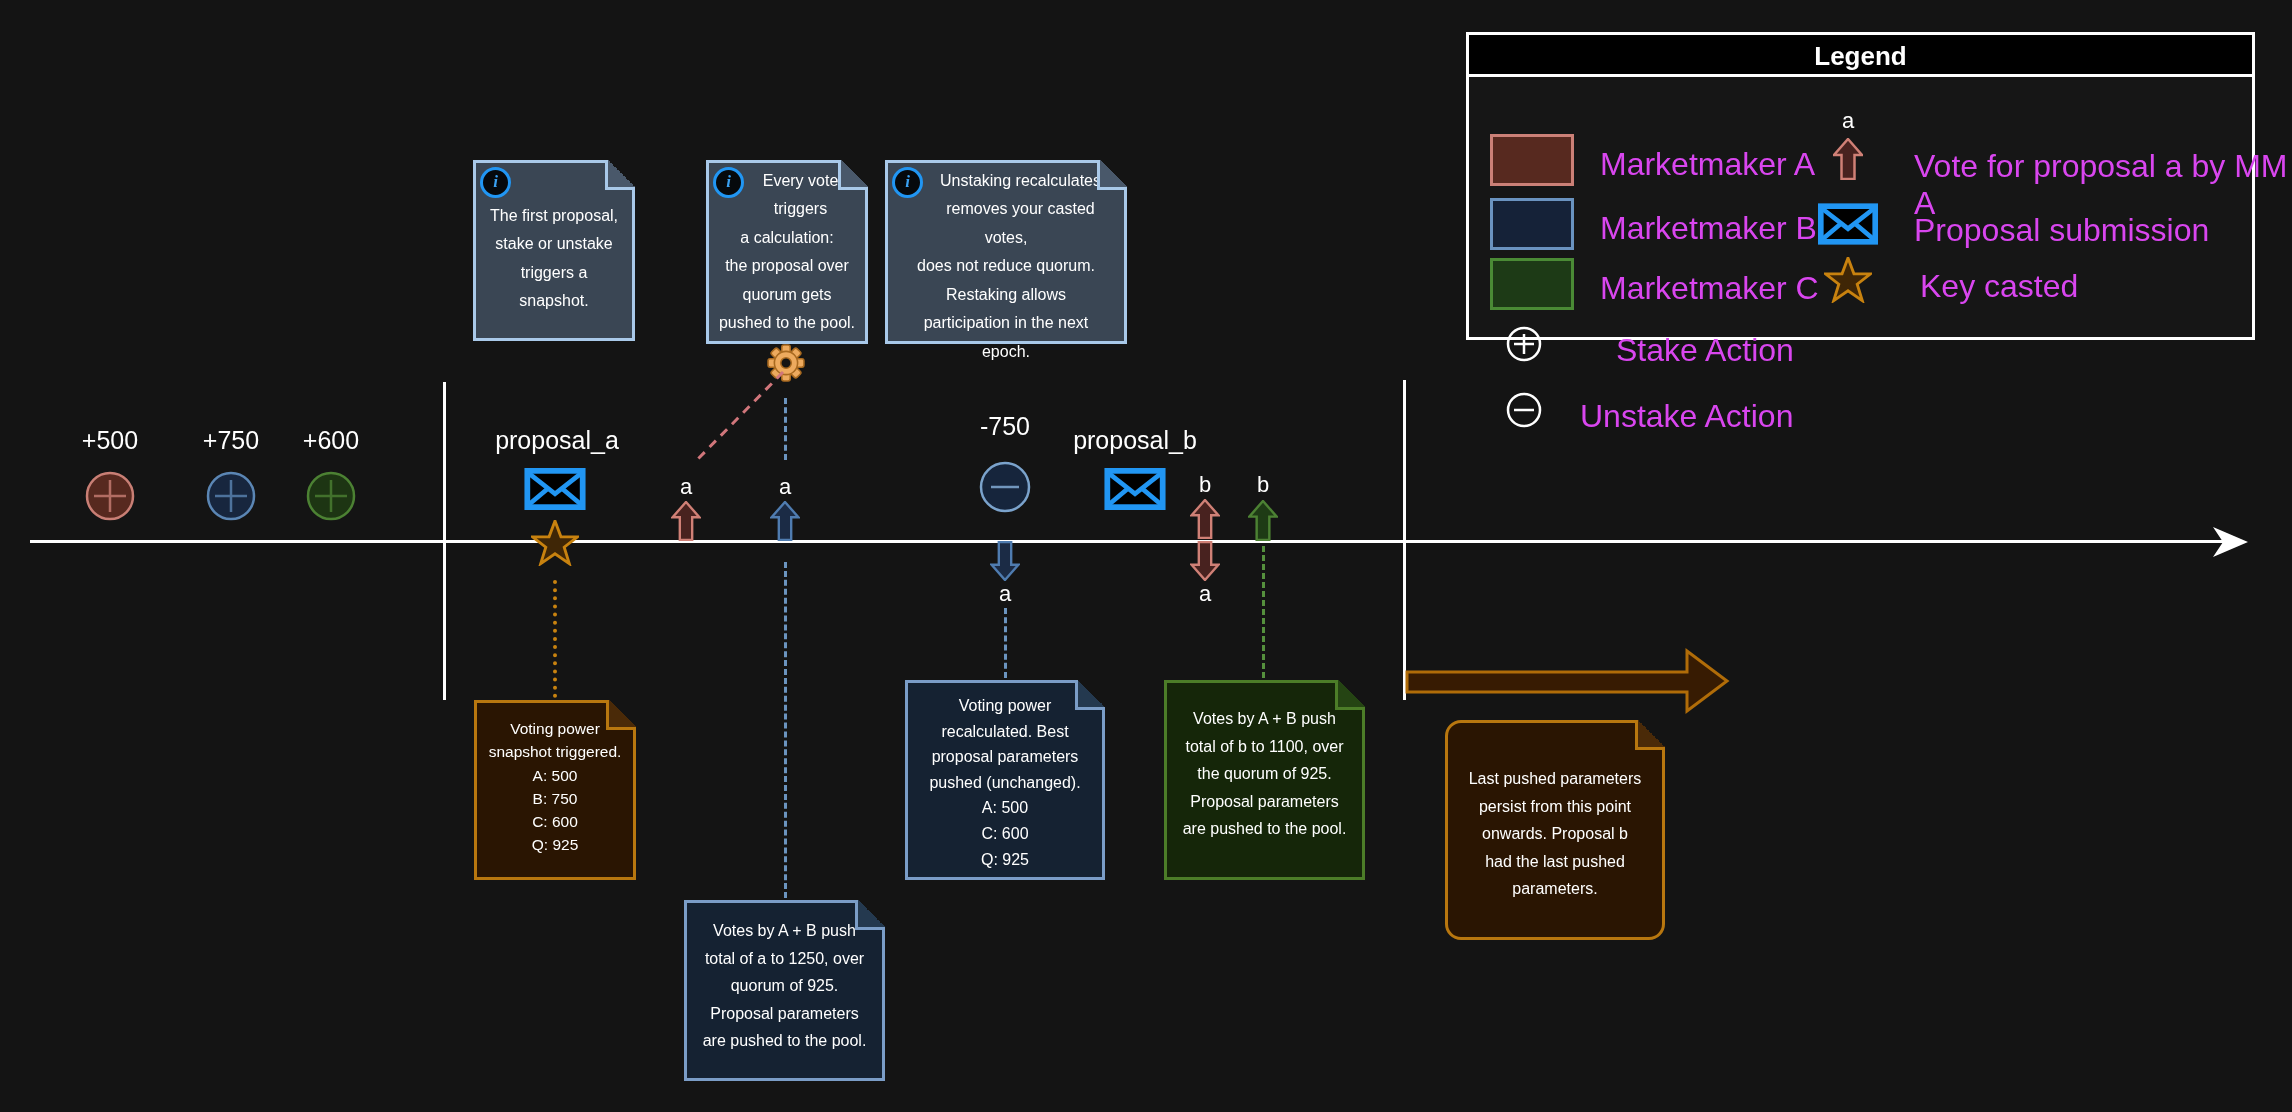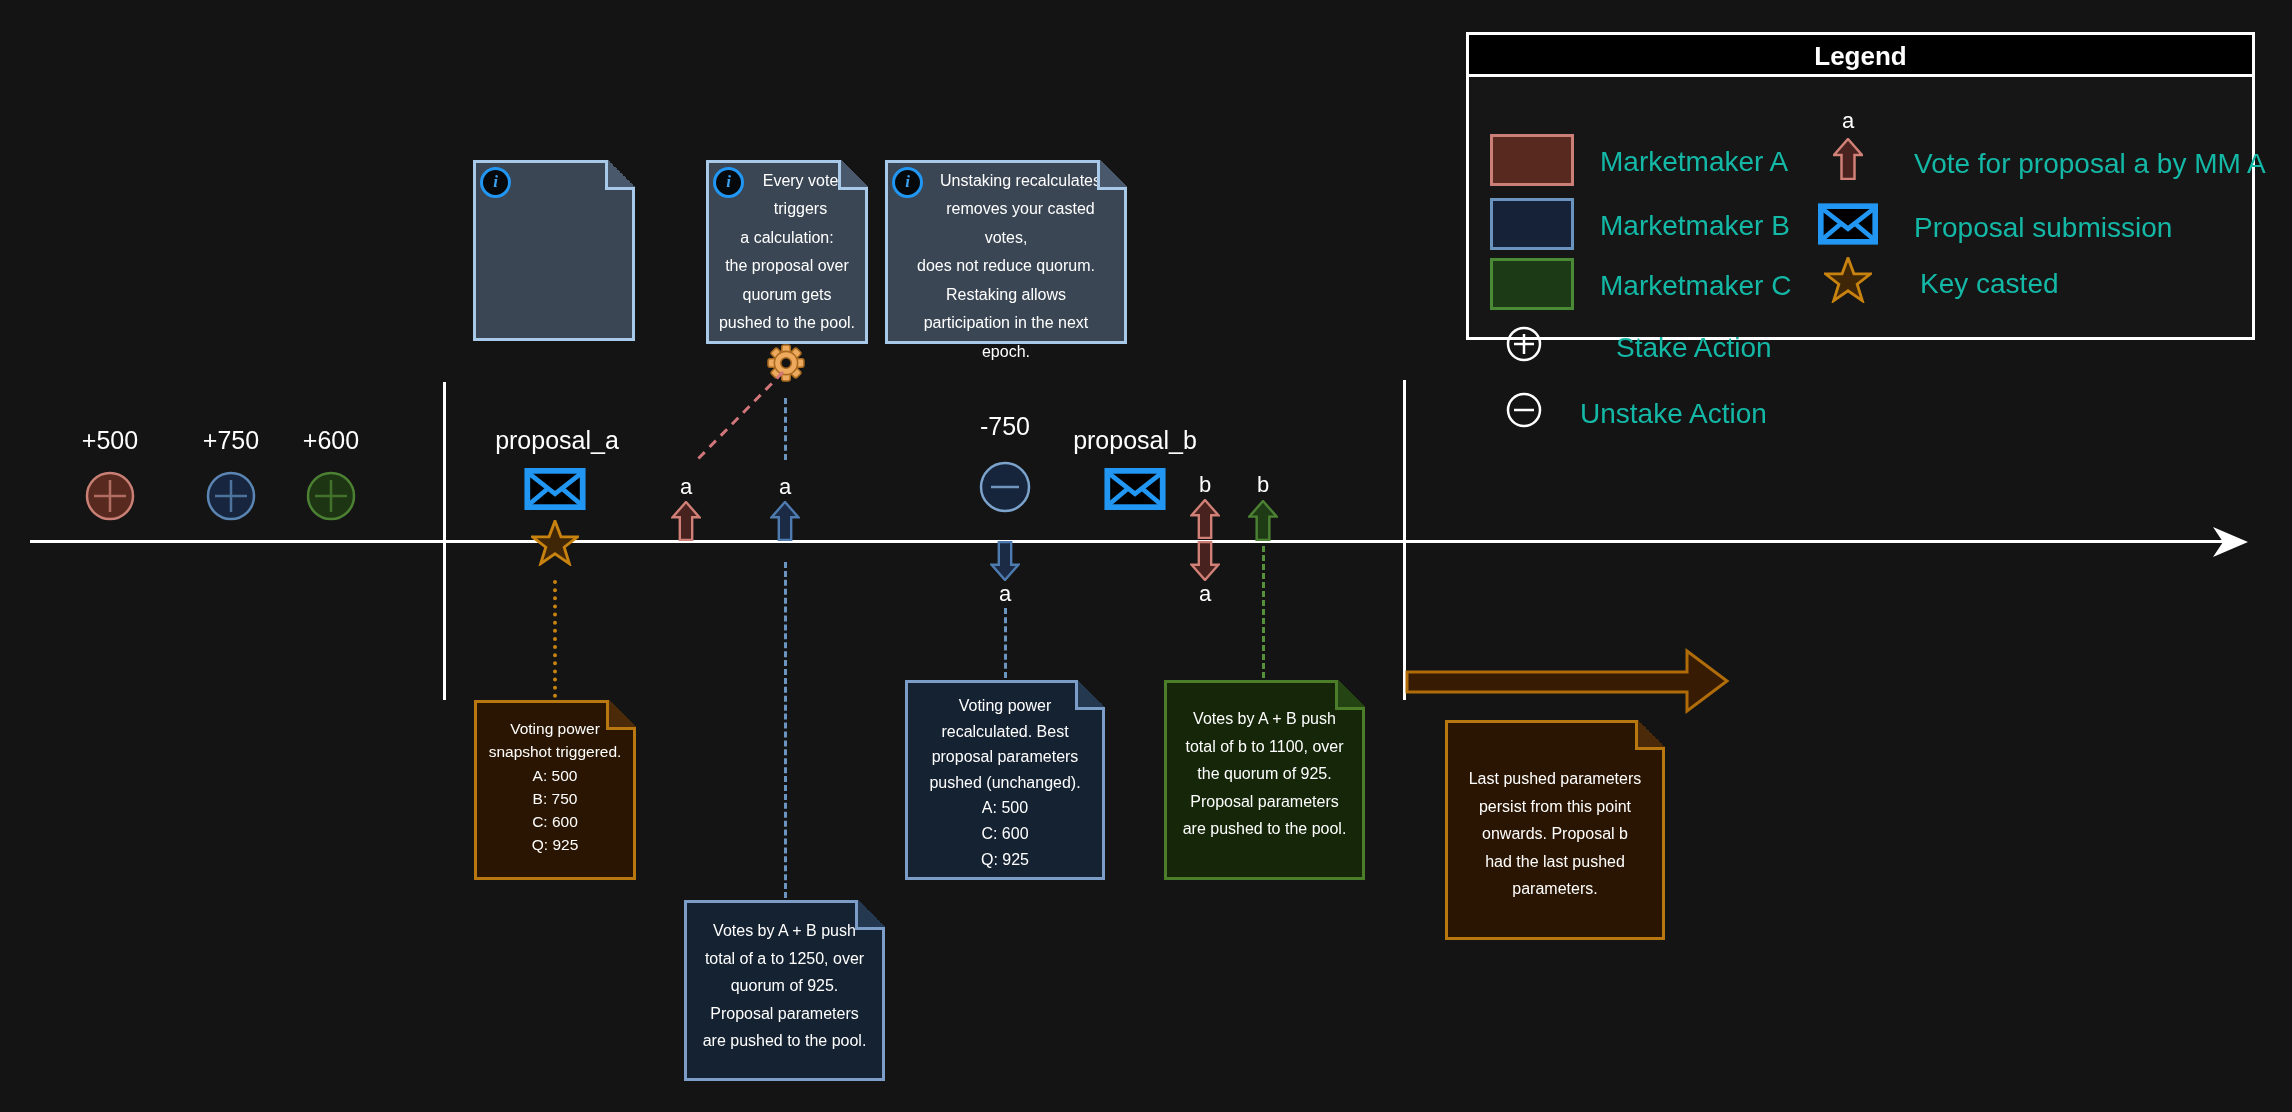--- a/index.html
+++ b/index.html
@@ -48,21 +48,21 @@
     color:#3aa0f0; font-weight:bold; font-style:italic; font-size:17px;
     text-align:center; line-height:24px; font-family:"Liberation Serif", serif;
   }
 
   
   .legend-box { position:absolute; left:1466px; top:32px; width:789px; height:308px;
                 border:3px solid #fff; background:#161616; box-sizing:border-box; }
   .legend-title-band { position:absolute; left:0; top:0; width:100%; height:42px;
                 background:#000; border-bottom:3px solid #fff; box-sizing:border-box;
                 text-align:center; font-size:26px; font-weight:bold; line-height:42px; }
-  .legend-label { position:absolute; font-size:28px; color:#14b8a6; }
+  .legend-label { position:absolute; font-size:32px; color:#d946ef; }
   .swatch { position:absolute; width:84px; height:52px; border:3px solid; box-sizing:border-box; }
 
   svg { display:block; }
 </style>
 </head>
 <body>
 
 <div id="canvas">
 
   <div class="timeline-line" style="left:30px; top:540px; width:2196px;"></div>
@@ -161,20 +161,24 @@
   </svg>
   <div class="dash-green" style="left:1262px; top:546px; height:132px;"></div>
 
   <svg class="abs" style="left:1405px; top:648px;" width="325" height="66" viewBox="0 0 325 66">
     <polygon points="2,24 282,24 282,3 322,33 282,63 282,44 2,44" fill="#371b02" stroke="#b06c08" stroke-width="3"></polygon>
   </svg>
 
   <div class="note n-slate" style="left:473px; top:160px; width:162px; height:181px;">
     <div class="fold"></div>
     <span class="info-icon" style="float:none; display:block;">i</span>
+    <div class="note-text" style="padding:2px 4px;">The first proposal,
+stake or unstake
+triggers a
+snapshot.</div>
   </div>
 
   <div class="note n-slate" style="left:706px; top:160px; width:162px; height:184px;">
     <div class="fold"></div>
     <span class="info-icon">i</span>
     <div class="note-text" style="padding:4px 8px;">Every vote triggers
 a calculation:
 the proposal over
 quorum gets
 pushed to the pool.</div>
@@ -223,21 +227,21 @@
 
   <div class="note n-green" style="left:1164px; top:680px; width:201px; height:200px;">
     <div class="fold"></div>
     <div class="note-text" style="padding:22px 4px; line-height:1.72;">Votes by A + B push
 total of b to 1100, over
 the quorum of 925.
 Proposal parameters
 are pushed to the pool.</div>
   </div>
 
-  <div class="note n-orange" style="left:1445px; top:720px; width:220px; height:220px;">
+  <div class="note n-orange" style="left:1445px; top:720px; width:220px; height:220px;border-radius:16px;">
     <div class="fold"></div>
     <div class="note-text" style="padding:42px 4px; line-height:1.72;">Last pushed parameters
 persist from this point
 onwards. Proposal b
 had the last pushed
 parameters.</div>
   </div>
 
   <div class="legend-box">
     <div class="legend-title-band">Legend</div>

